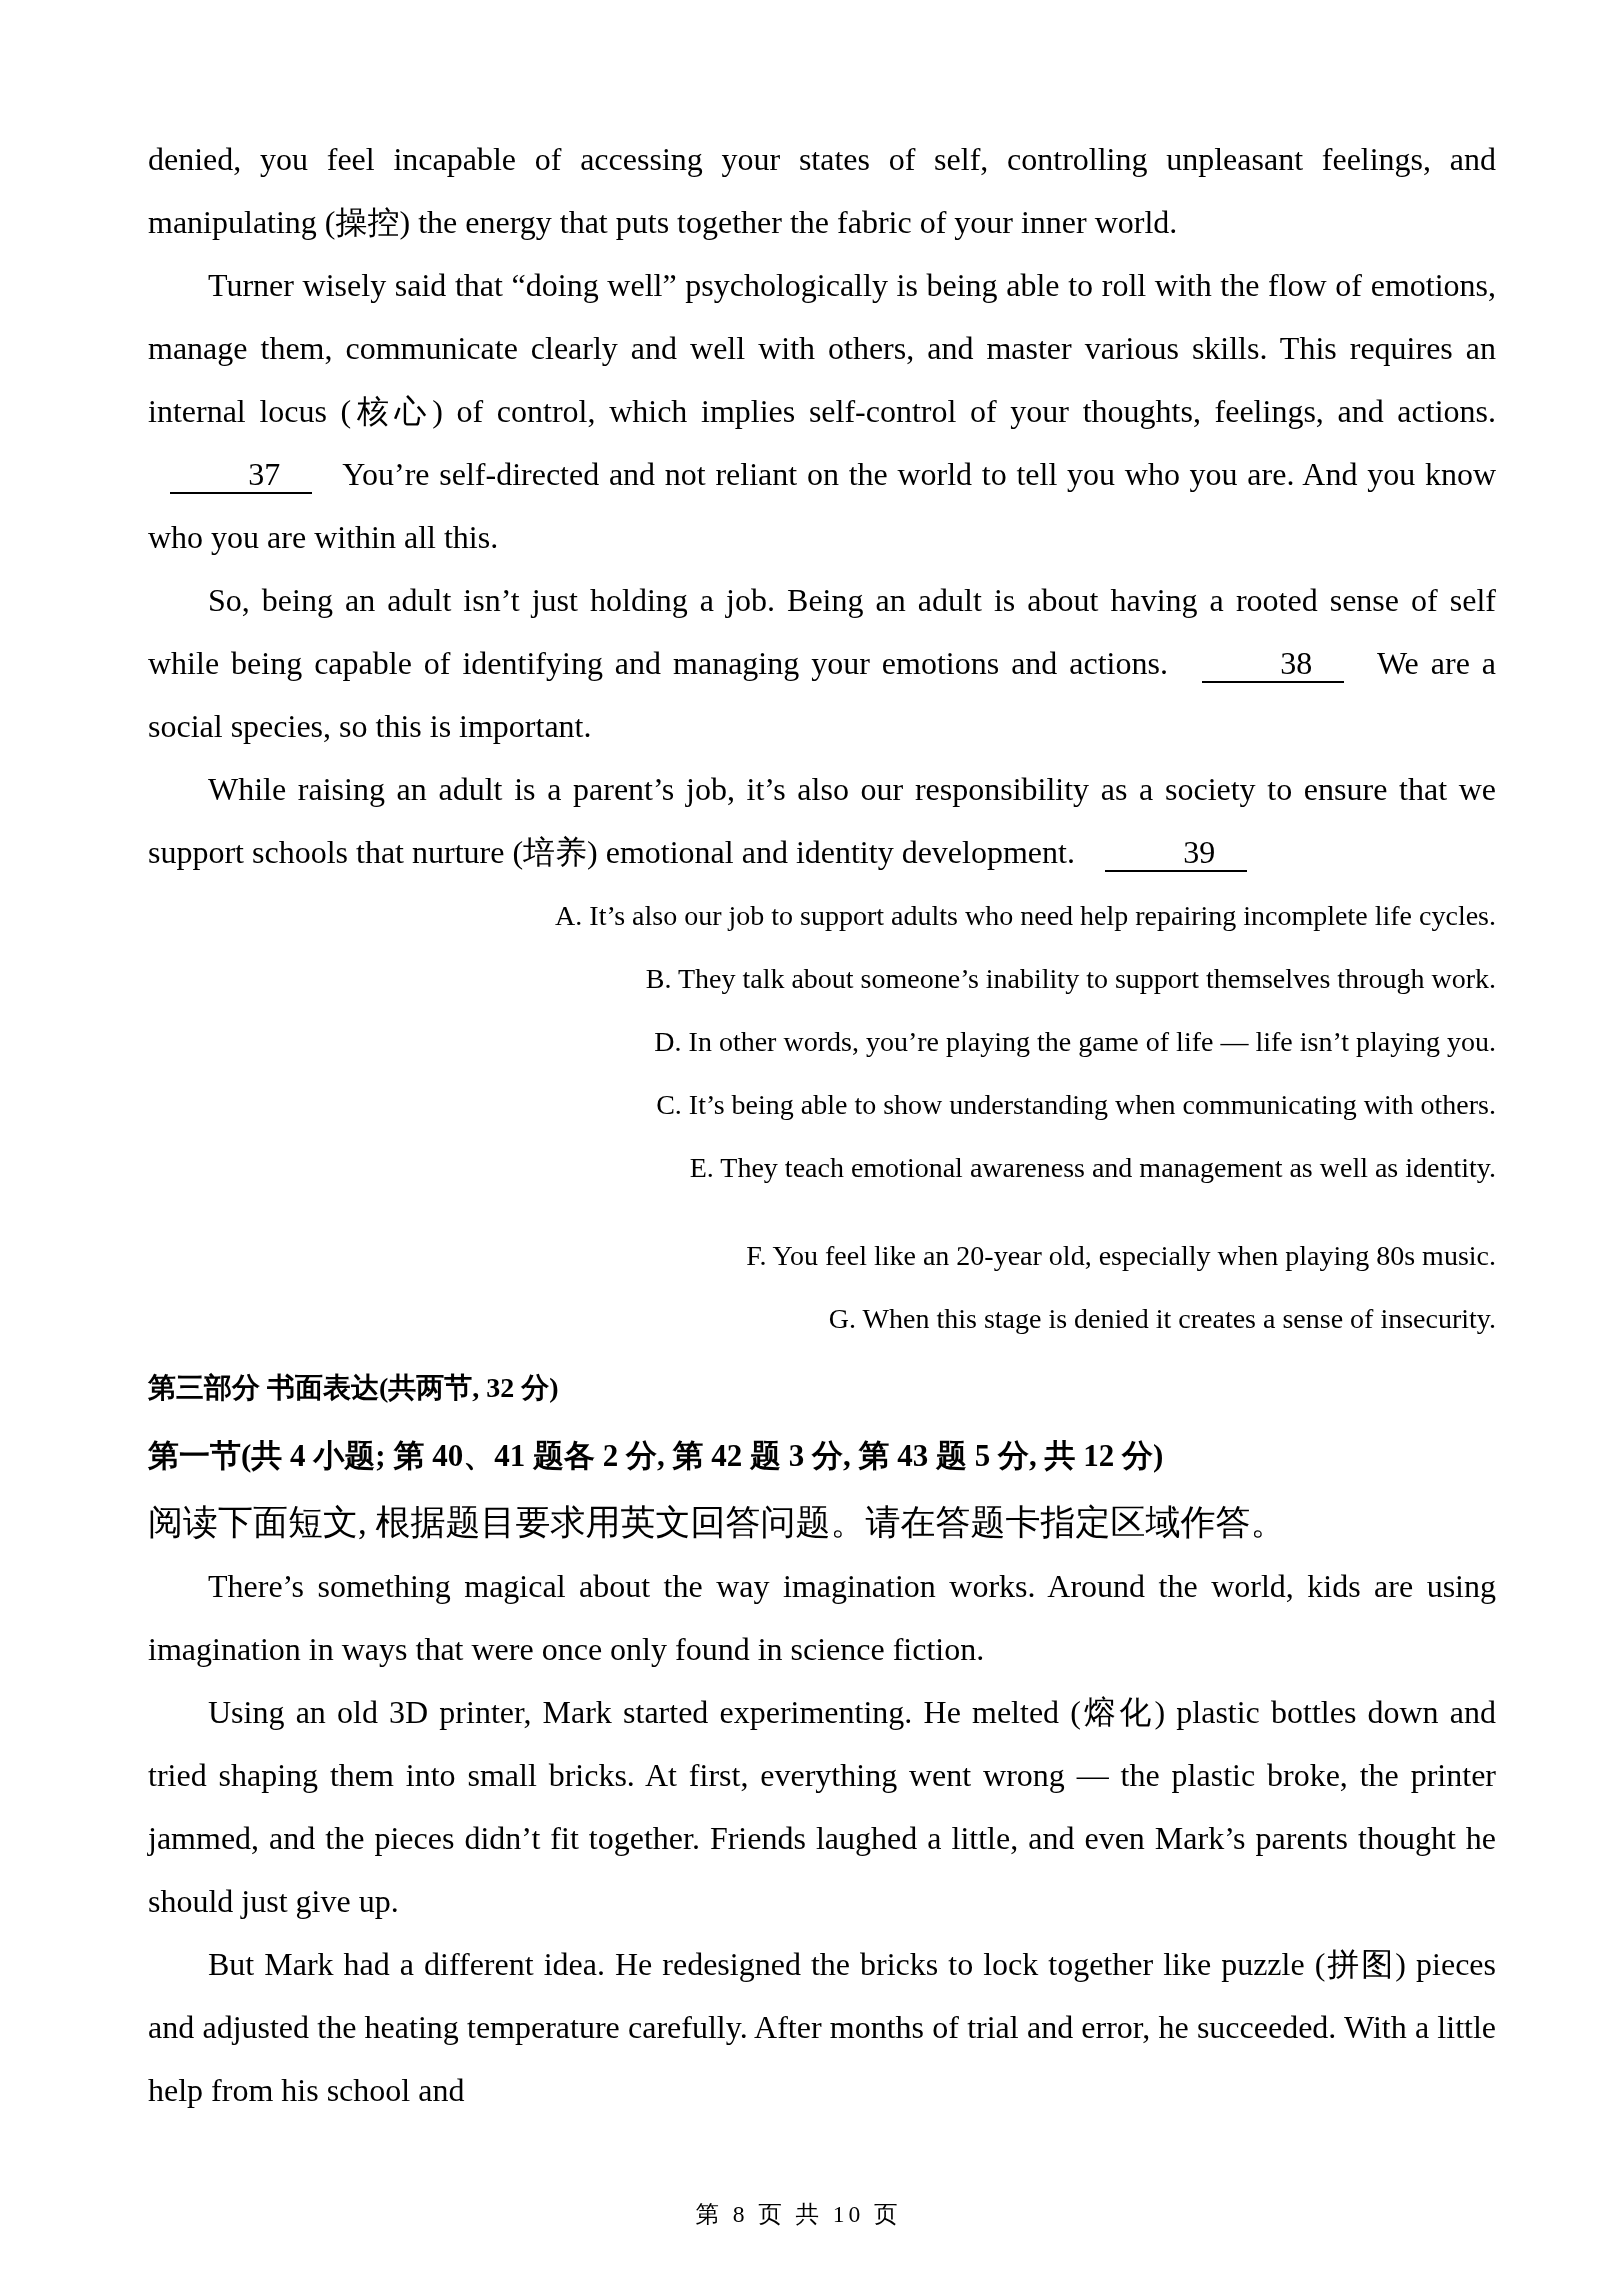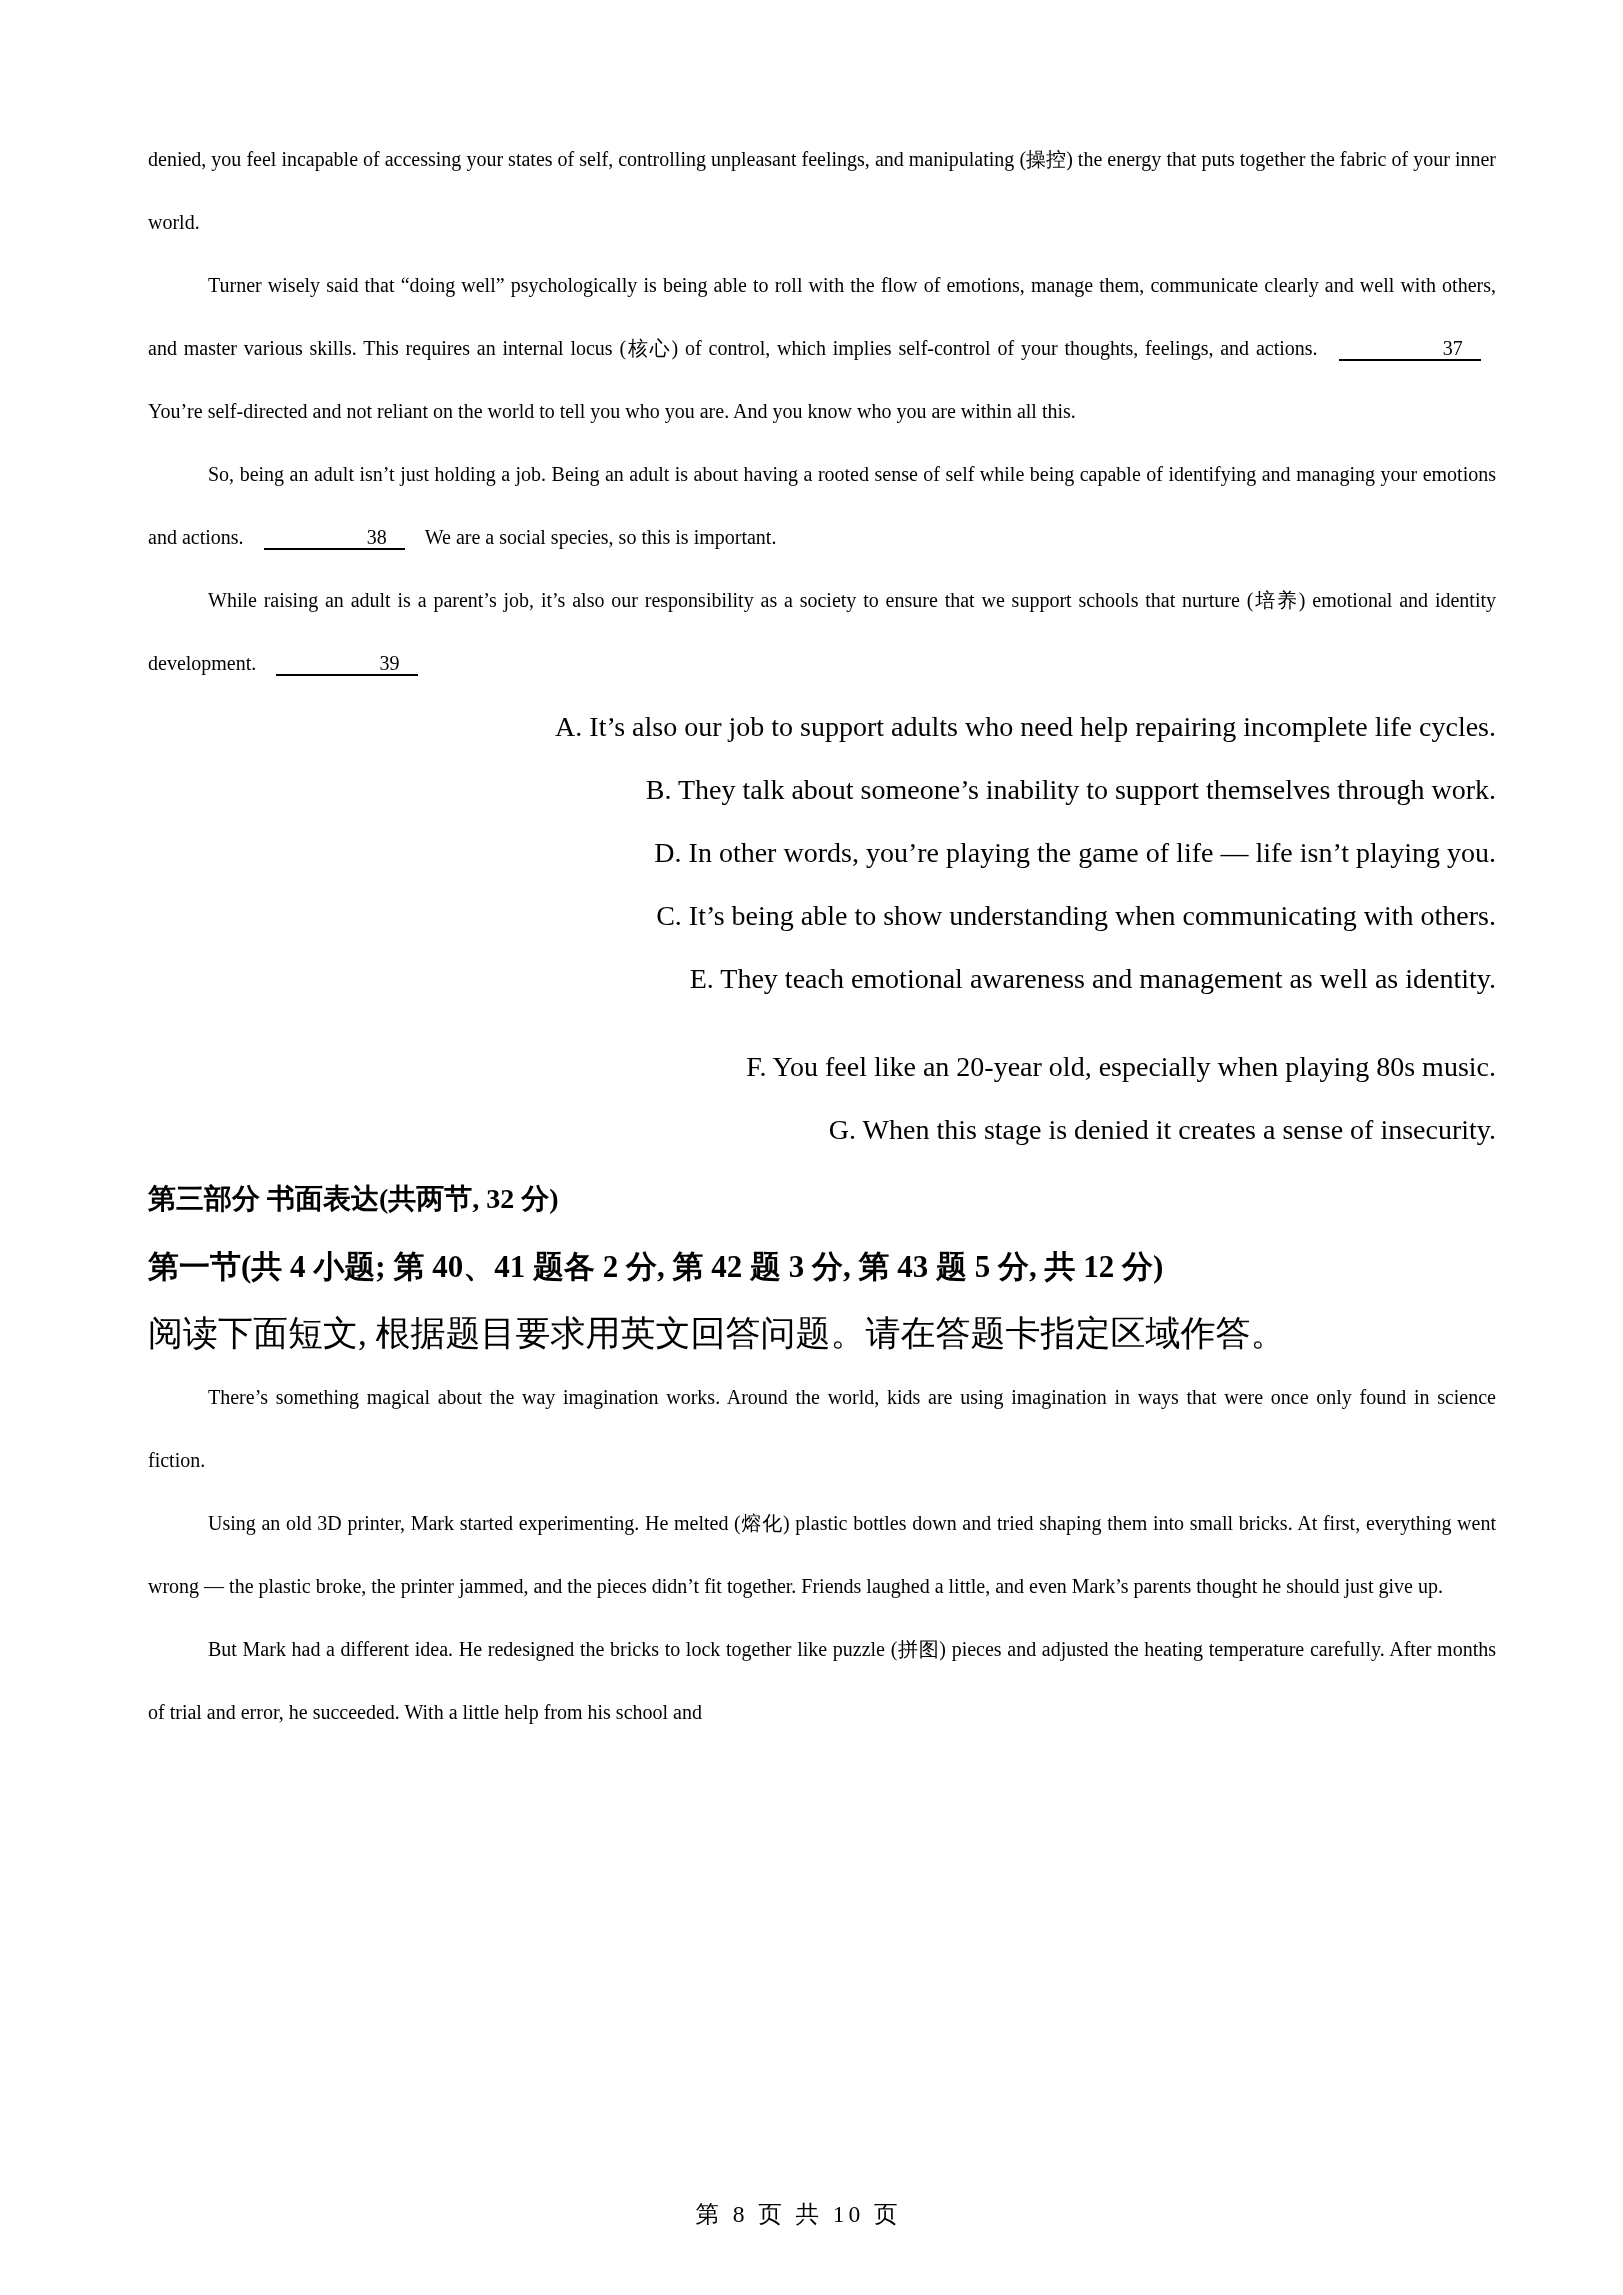--- a/index.html
+++ b/index.html
@@ -14,45 +14,45 @@
     font-family: "Liberation Serif", "DejaVu Serif", serif;
     color: #000000;
   }
   .page {
     position: absolute;
     top: 128px;
     left: 148px;
     width: 1348px;
   }
   .para {
-    font-size: 20px;
+    font-size: 32px;
     line-height: 63px;
     text-align: justify;
     margin: 0;
   }
   .para.indent {
     text-indent: 60px;
   }
   .option {
     font-size: 28px;
     line-height: 63px;
     text-align: right;
     margin: 0;
   }
   .option.gap-before {
     margin-top: 25px;
   }
   .blank {
     display: inline-block;
     min-width: 105px;
-    text-align: right;
+    text-align: left;
     border-bottom: 2.6px solid #000;
     line-height: 1.1;
     padding: 0 18.3px;
-    margin: 0 15px;
+    margin: 0 22px;
   }
   .section-header {
     font-size: 28px;
     font-weight: bold;
     line-height: 68px;
     margin: 3.9px 0 0 0;
     font-family: "Liberation Serif", "DejaVu Serif", serif;
   }
   .sub-header {
     font-size: 31px;

